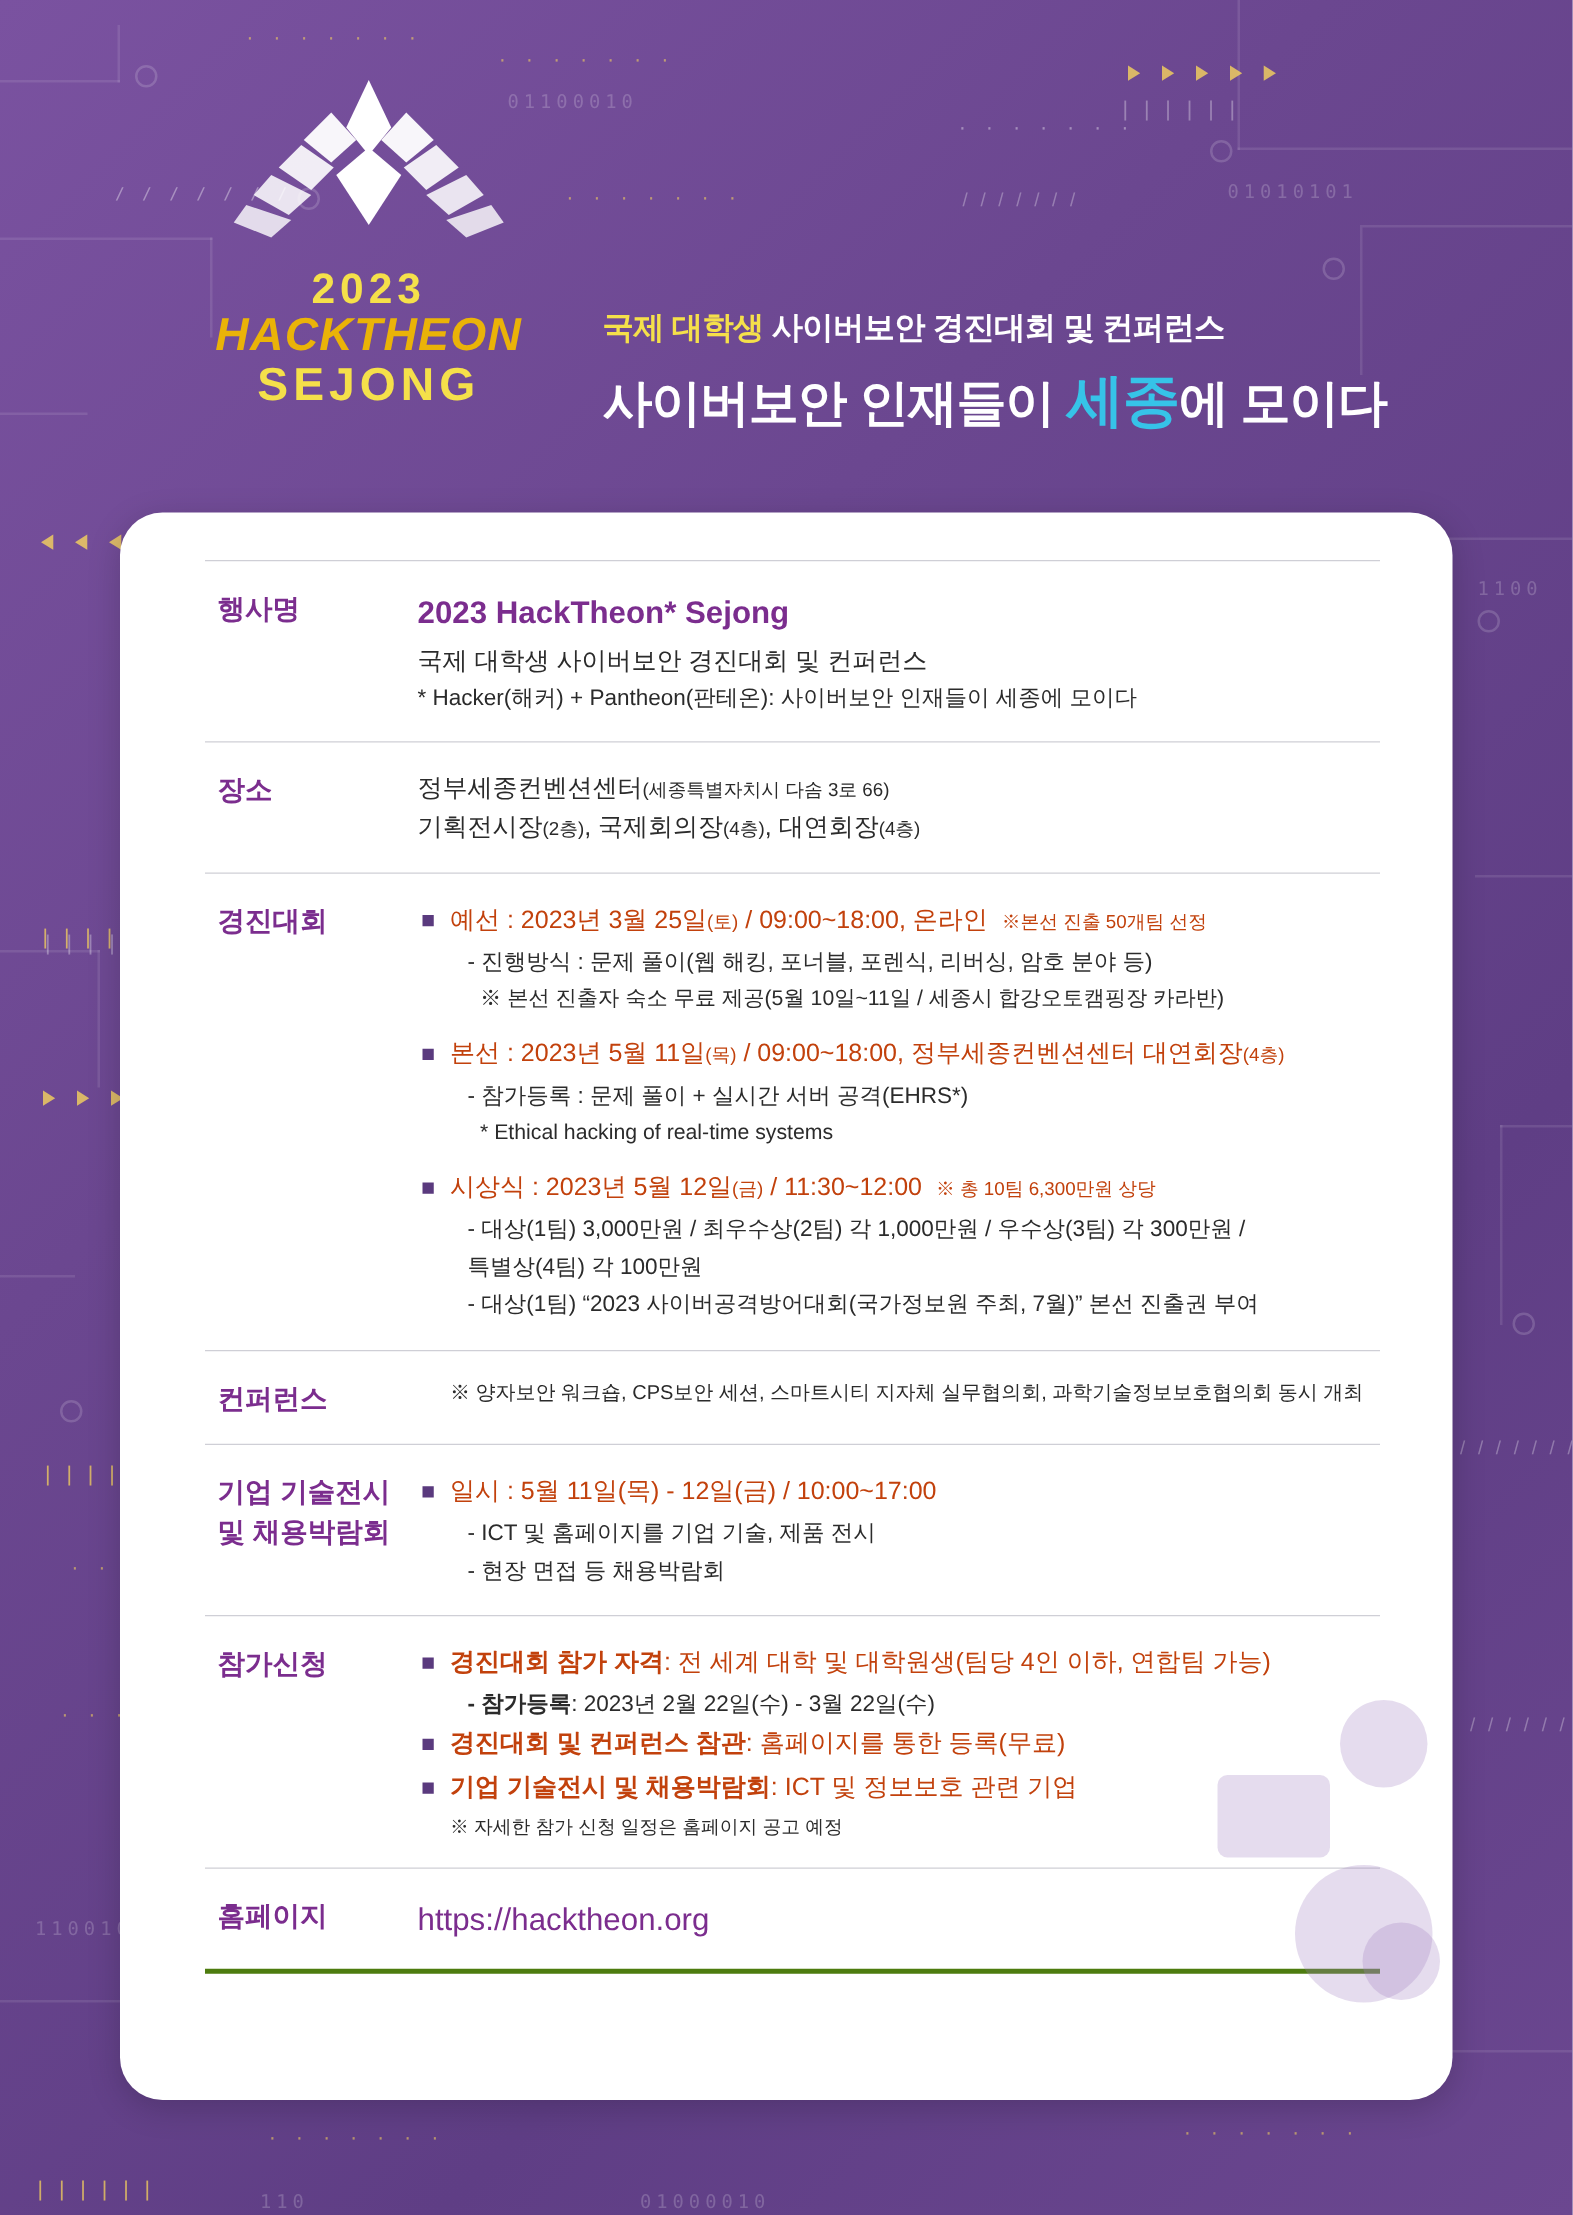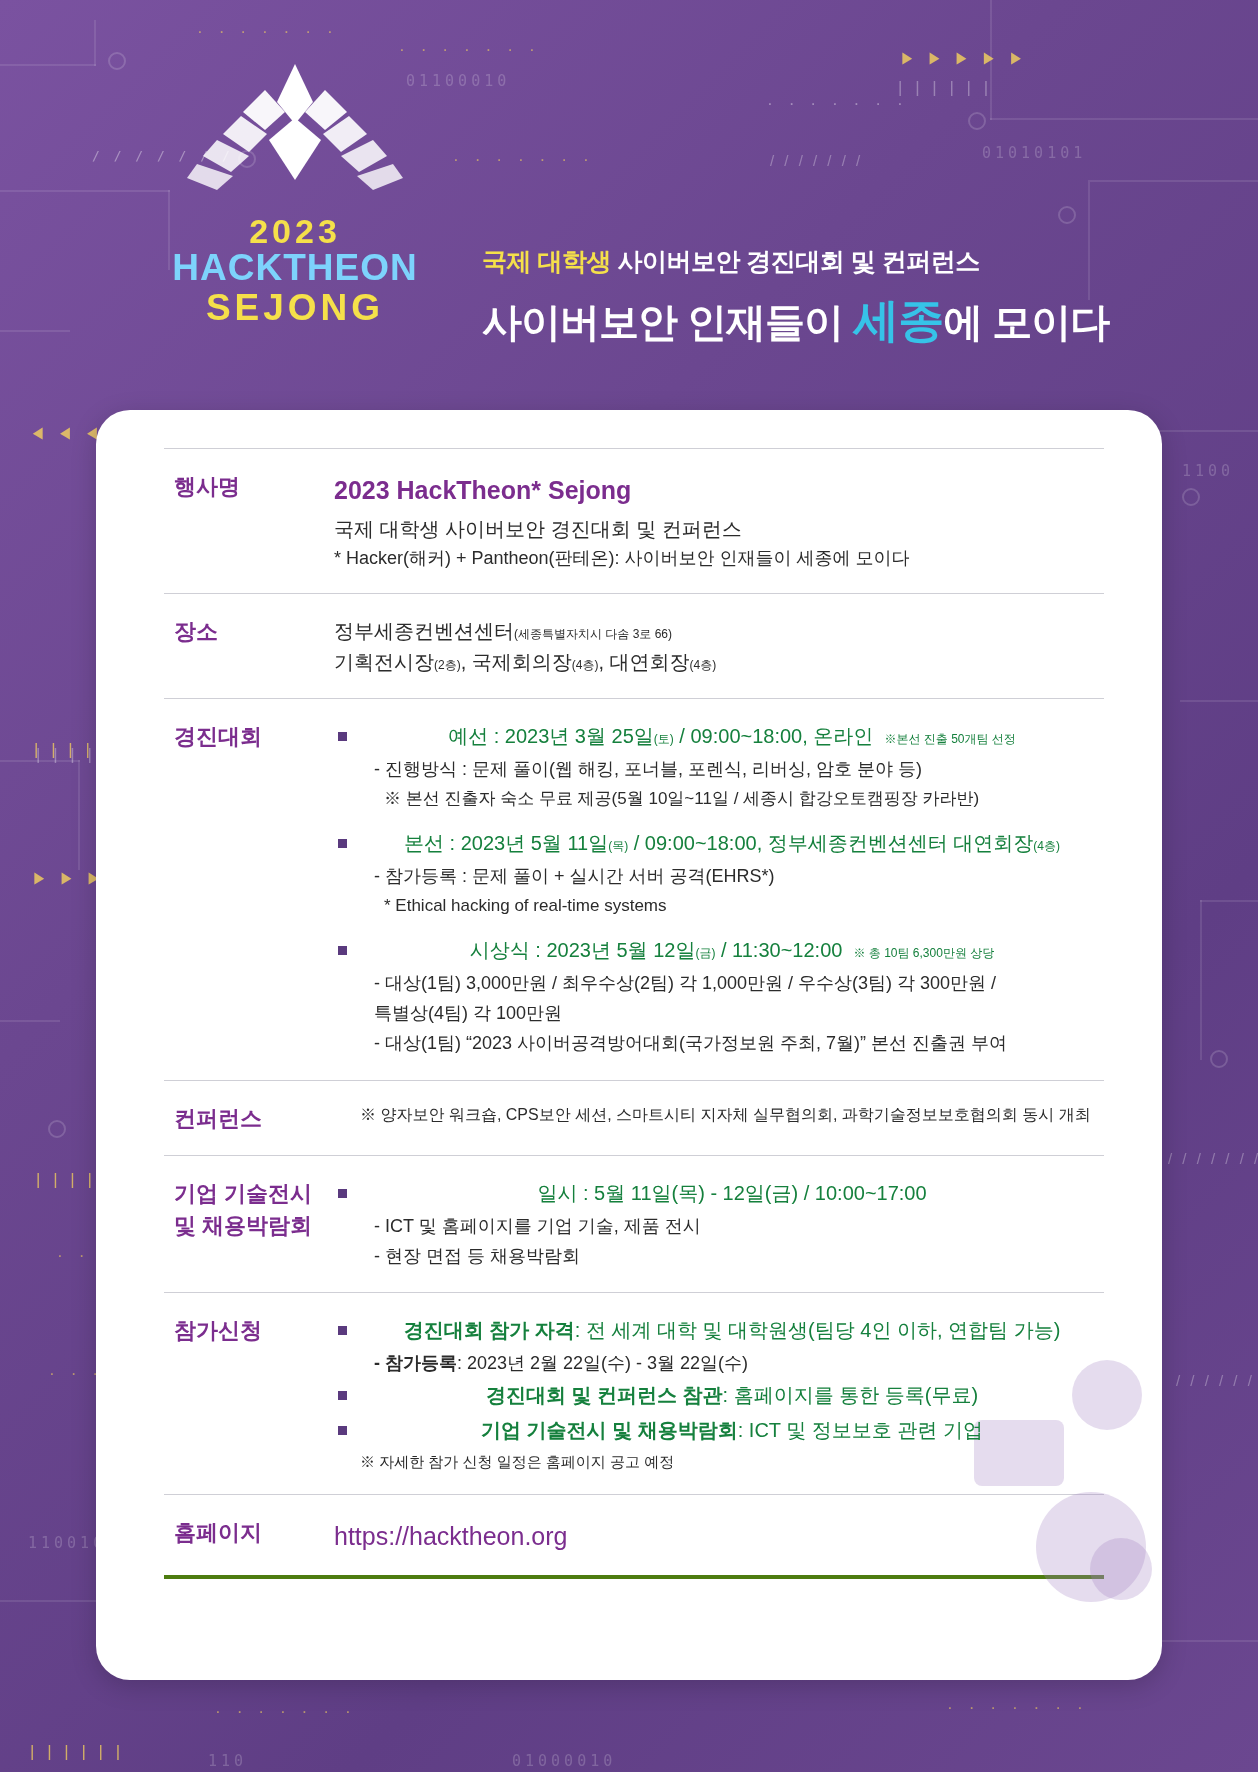--- a/index.html
+++ b/index.html
@@ -94,25 +94,26 @@
   }
   .logo-year {
     color: #f5e04a;
     font-size: 34px;
     font-weight: bold;
     letter-spacing: 4px;
     line-height: 1;
     margin-top: 4px;
   }
   .logo-title {
-    color: #7dd3fc;
+    color: #eab308;
     font-size: 37px;
     font-weight: bold;
     letter-spacing: 1px;
     line-height: 1.08;
+    font-style: italic;
   }
   .logo-sub {
     color: #f5e04a;
     font-size: 37px;
     font-weight: bold;
     letter-spacing: 4px;
     line-height: 1.1;
   }
   .headline {
     position: absolute;
@@ -181,28 +182,27 @@
     line-height: 1.55;
   }
   .t-main {
     color: #7b2d8e;
     font-size: 25px;
     font-weight: bold;
     margin-bottom: 4px;
   }
   .t-sub { font-size: 20px; color: #2b2b2b; }
   .t-note { font-size: 18px; color: #2b2b2b; }
-  .small { font-size: 12px; }
+  .small { font-size: 15px; }
   .bullet-item {
     position: relative;
     padding-left: 26px;
     margin-bottom: 4px;
     font-size: 20px;
-    color: #15803d;
-    text-align: center;
+    color: #c2410c;
   }
   .bullet-item::before {
     content: "";
     position: absolute;
     left: 4px;
     top: 11px;
     width: 9px;
     height: 9px;
     background: #5a3a7e;
   }

